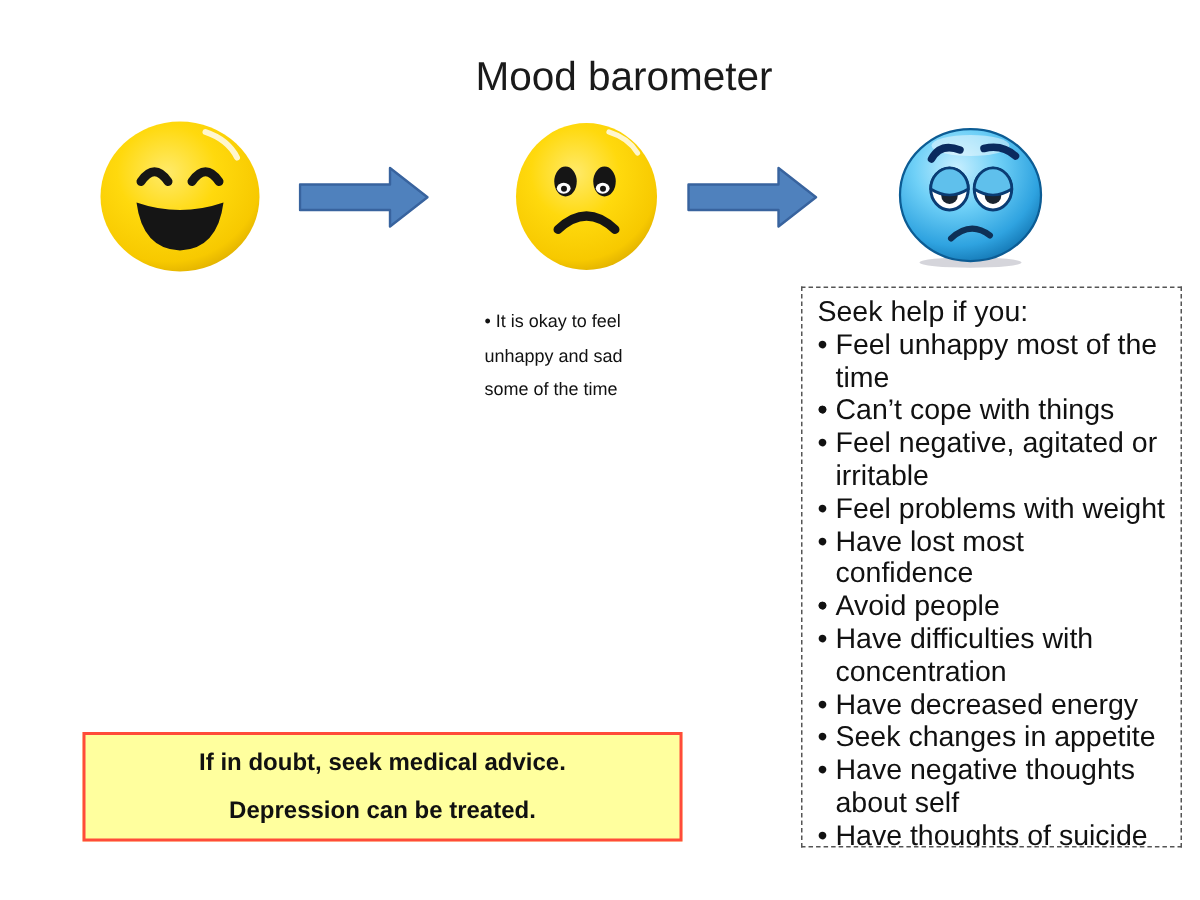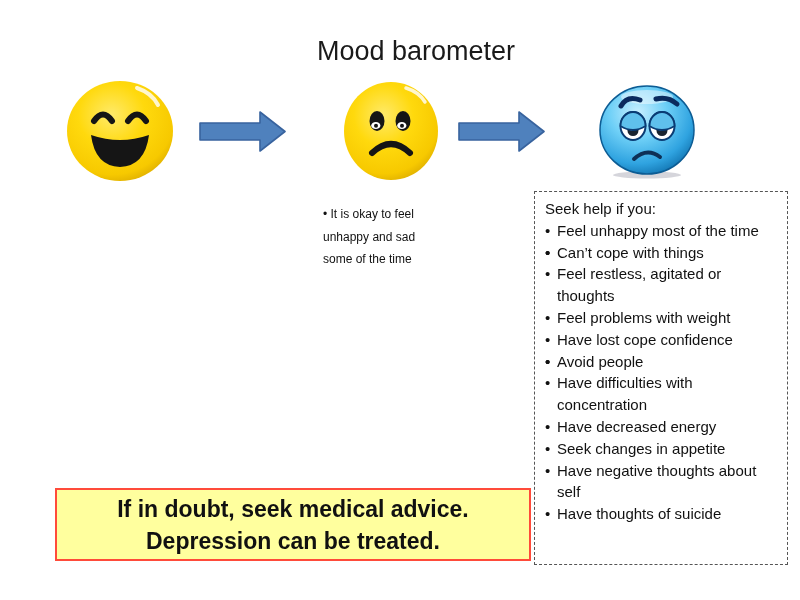--- a/index.html
+++ b/index.html
@@ -17,31 +17,31 @@
   .face2{left:342px;top:81px;width:98px;height:100px;}
   .arrow2{left:458px;top:110px;width:88px;height:43px;}
   .face3{left:597px;top:84px;width:101px;height:95px;}
   .note{
     left:323px;top:203px;width:96px;
     font-size:12px;line-height:22.5px;color:#111;
   }
   .seekbox{
     left:534px;top:191px;width:254px;height:374px;box-sizing:border-box;
     border:1px dashed #555;padding:6px 8px 4px 9px;background:#fff;
-    font-size:15px;line-height:21.8px;color:#111;overflow:hidden;
+    font-size:19px;line-height:21.8px;color:#111;overflow:hidden;
   }
   .seekheader{margin:0 0 0 1px;}
   .seeklist{list-style:none;margin:0;padding:0;}
   .seeklist li{position:relative;padding-left:13px;}
   .seeklist .blt{position:absolute;left:1px;top:0;}
   .advice{
-    left:55px;top:488px;width:476px;height:73px;box-sizing:border-box;
+    left:55px;top:488px;width:400px;height:73px;box-sizing:border-box;
     background:#FFFF9E;border:2px solid #FF4B3A;
     display:flex;flex-direction:column;justify-content:center;
-    text-align:center;font-size:23px;font-weight:bold;line-height:32px;color:#111;
+    text-align:center;font-size:16px;font-weight:bold;line-height:32px;color:#111;
   }
 </style>
 </head>
 <body>
 
 <div class="slide">
 
   <h1 class="title">Mood barometer</h1>
 
   <div class="abs face1">
@@ -128,25 +128,25 @@
   <div class="abs seekbox">
     <div class="seekheader">Seek help if you:</div>
     <ul class="seeklist">
 
         <li><span class="blt">•</span><span>Feel unhappy most of the time</span></li>
 
         <li><span class="blt">•</span></li>
 
         <li><span class="blt">•</span><span>Can’t cope with things</span></li>
 
-        <li><span class="blt">•</span><span>Feel restless, agitated or thoughts</span></li>
+        <li><span class="blt">•</span><span>Feel negative, agitated or irritable</span></li>
 
         <li><span class="blt">•</span><span>Feel problems with weight</span></li>
 
-        <li><span class="blt">•</span><span>Have lost cope confidence</span></li>
+        <li><span class="blt">•</span><span>Have lost most confidence</span></li>
 
         <li><span class="blt">•</span></li>
 
         <li><span class="blt">•</span><span>Avoid people</span></li>
 
         <li><span class="blt">•</span><span>Have difficulties with concentration</span></li>
 
         <li><span class="blt">•</span><span>Have decreased energy</span></li>
 
         <li><span class="blt">•</span><span>Seek changes in appetite</span></li>

